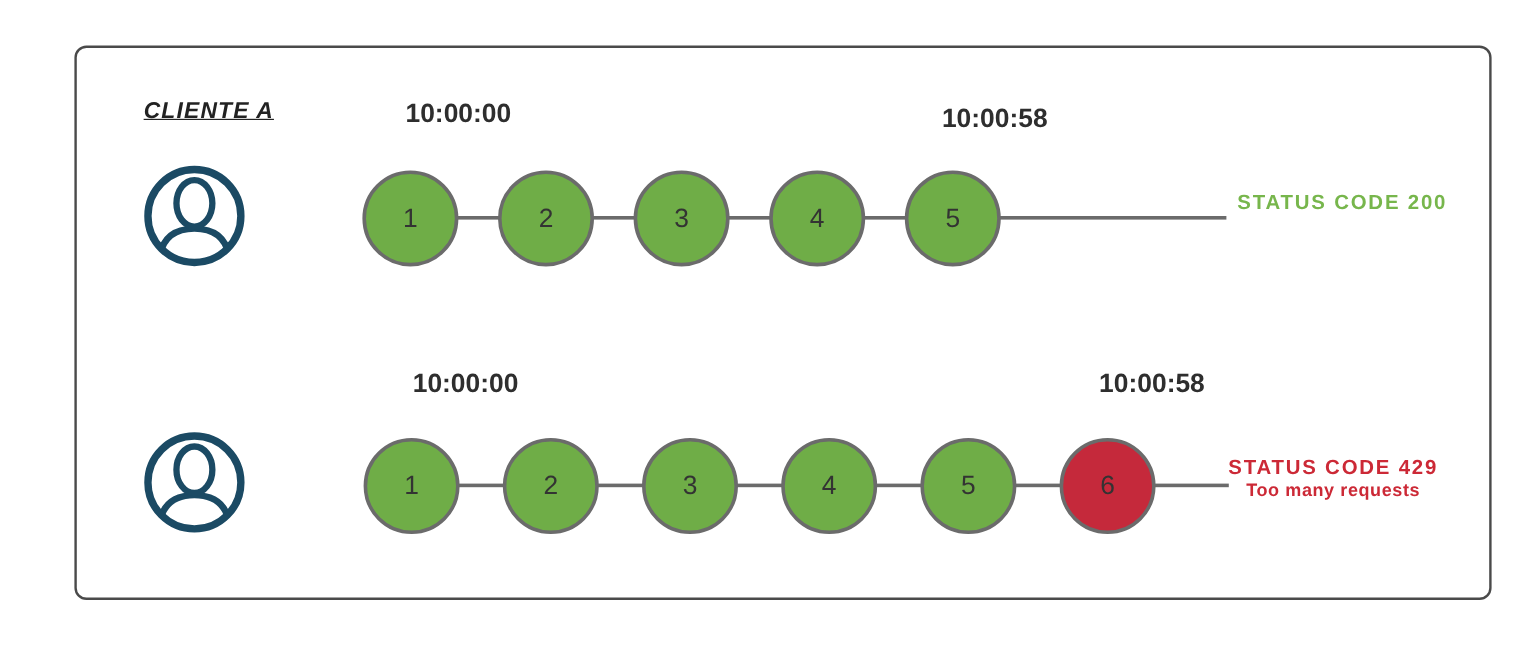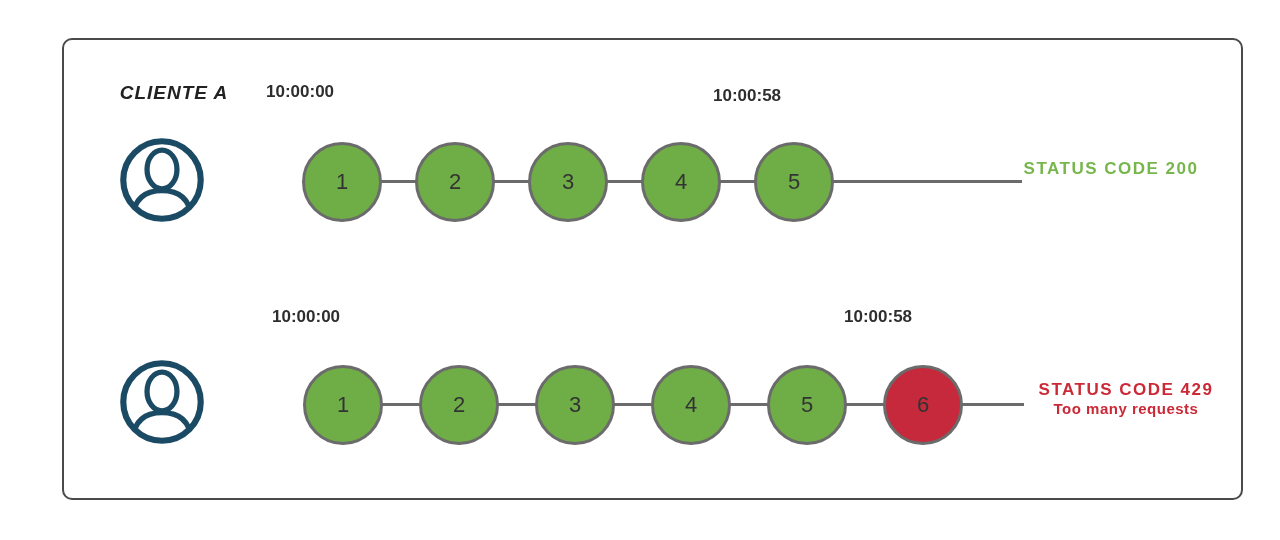--- a/index.html
+++ b/index.html
@@ -3,40 +3,40 @@
 <meta charset="utf-8">
 <style>
   html,body{margin:0;padding:0;background:#ffffff;}
   body{font-family:"Liberation Sans","DejaVu Sans",sans-serif;}
   .stage{position:relative;width:1280px;height:540px;background:#fff;overflow:hidden;}
   .box{position:absolute;left:62px;top:38px;width:1181px;height:462px;
        border:2.5px solid var(--border,#4a4a4a);border-radius:10px;background:#fff;box-sizing:border-box;}
   .inner{position:absolute;left:0;top:0;width:100%;height:100%;}
 
   .client-label{position:absolute;width:180px;text-align:center;
-    font-weight:bold;font-style:italic;font-size:19px;letter-spacing:1px;color:#222;}
-  .timestamp{position:absolute;width:160px;text-align:left;
-    font-weight:bold;font-size:17px;color:var(--text,#2e2e2e);}
+    font-weight:bold;font-style:italic;font-size:19px;letter-spacing:1px;color:#222;text-decoration:underline;}
+  .timestamp{position:absolute;width:160px;text-align:right;
+    font-weight:bold;font-size:22px;color:var(--text,#2e2e2e);}
   .avatar{position:absolute;width:88px;height:88px;}
 
   .hline{position:absolute;height:3px;background:var(--line,#6b6b6b);}
 
   .chain{position:absolute;display:flex;align-items:center;}
   .circle{width:74px;height:74px;border-radius:50%;border:3px solid var(--line,#6b6b6b);
     display:flex;align-items:center;justify-content:center;
     font-size:22px;color:#333;background:var(--green,#6fad47);box-sizing:content-box;}
   .circle.blocked{background:var(--red,#c5293b);}
   .chain-a{gap:33px;}
   .chain-b{gap:36px;}
 
   .status{position:absolute;width:190px;text-align:center;line-height:1.25;}
   .status .l1{font-size:17px;font-weight:bold;letter-spacing:1.5px;}
   .status .l2{font-size:15px;font-weight:bold;letter-spacing:0.5px;}
-  .status.ok{color:var(--green_text,#77b64c);}
-  .status.blocked{color:var(--red_text,#cc2936);margin-left:15px;}
+  .status.ok{color:var(--green_text,#77b64c);text-align:right;}
+  .status.blocked{color:var(--red_text,#cc2936);}
 
   
   .label-a{left:20px;top:42px;}
   .avatar-a{left:54px;top:96px;}
   .time-a-start{left:202px;top:42px;}
   .time-a-end{left:649px;top:46px;}
   .line-a{left:278px;top:140px;width:680px;}
   .chain-a{left:238px;top:102px;}
   .status-a{left:952px;top:118px;}
 

